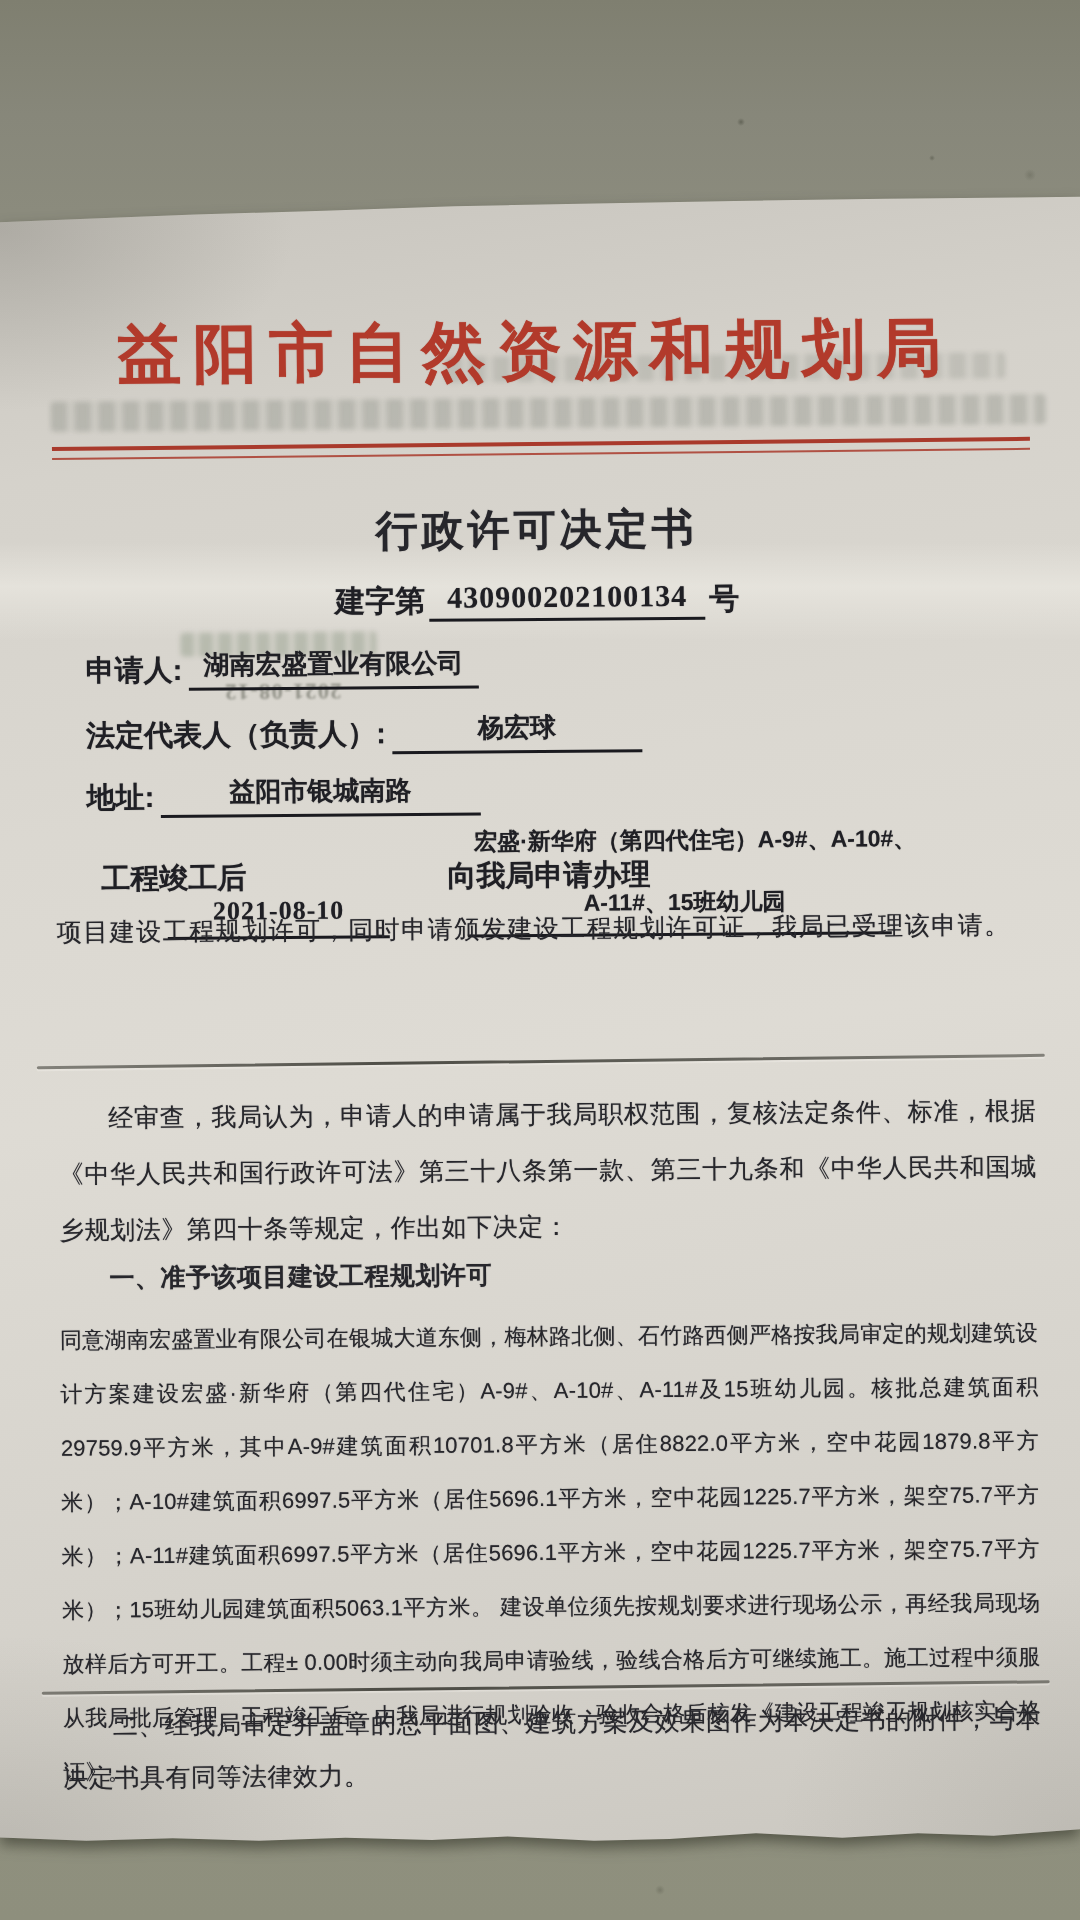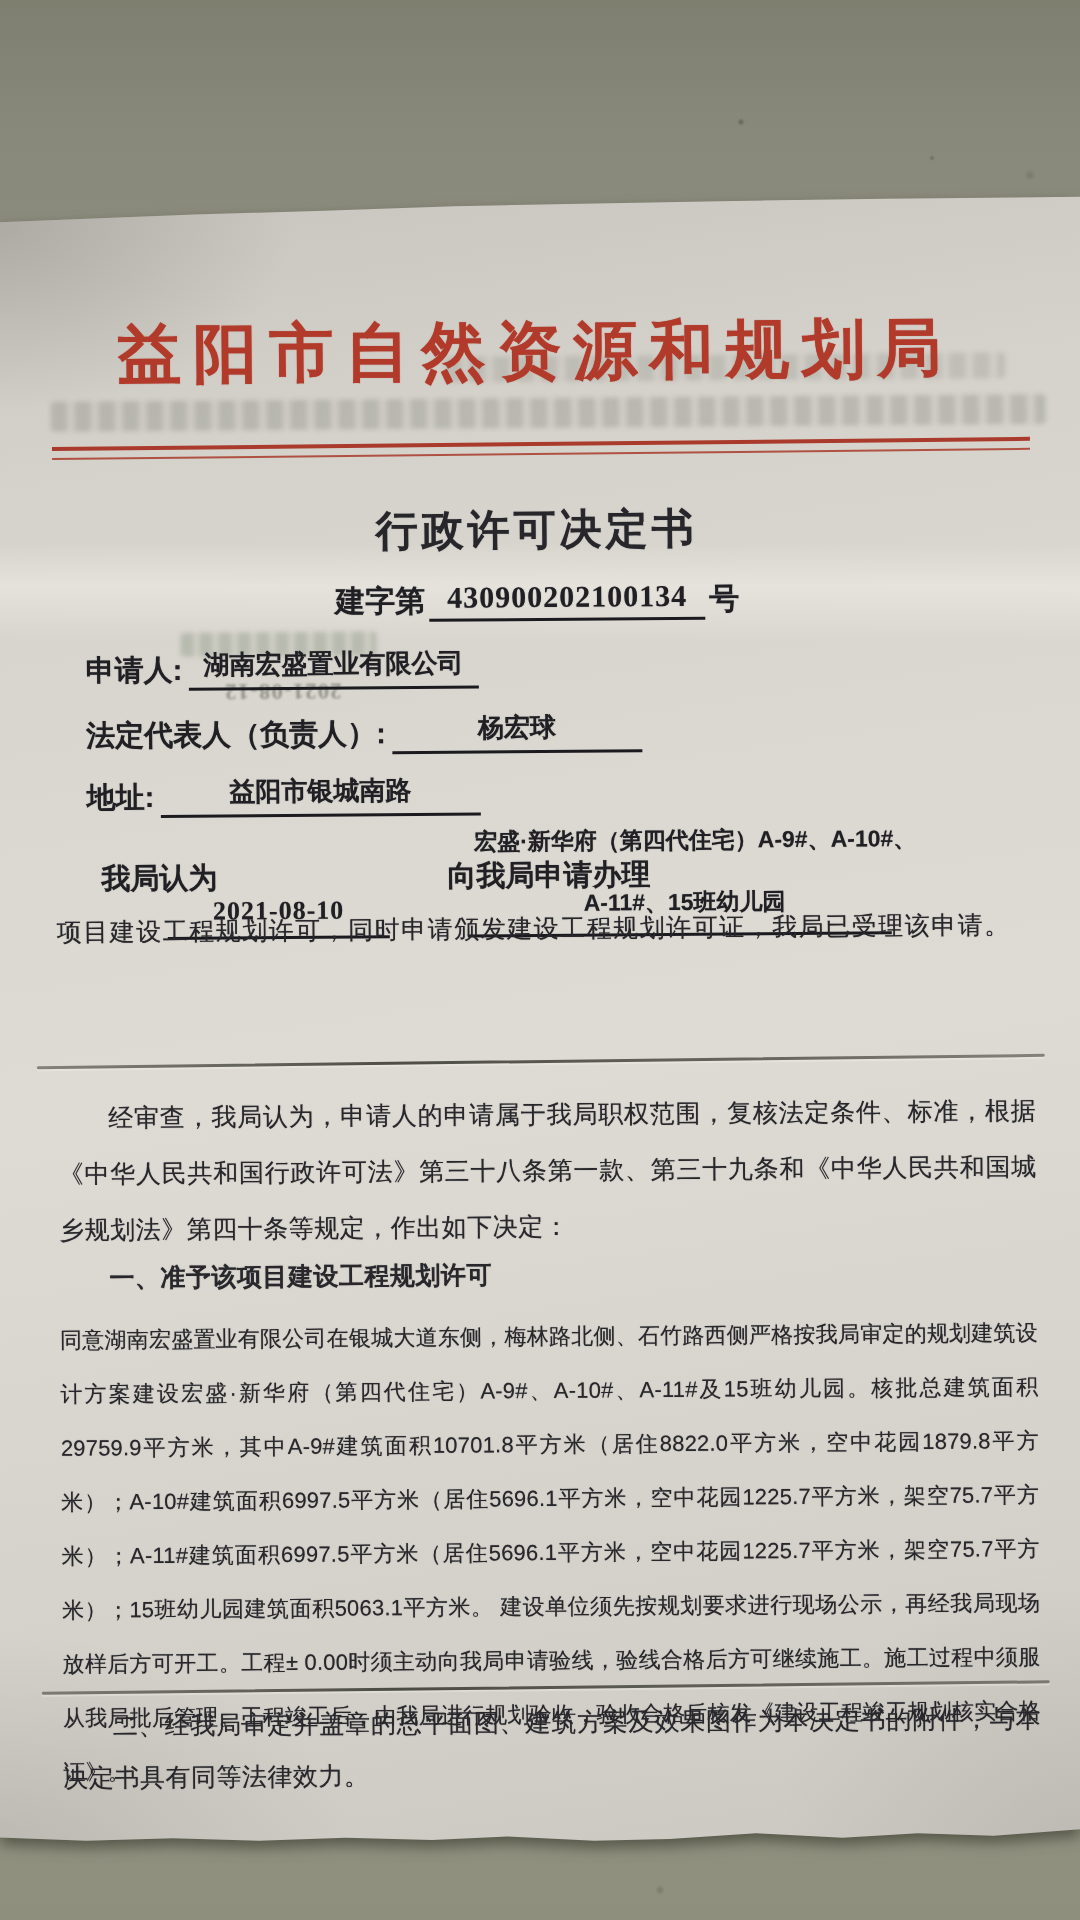--- a/index.html
+++ b/index.html
@@ -157,21 +157,21 @@
     <div class="abs frow row-legal">
       <span>法定代表人（负责人）:</span>
       <span class="fline">杨宏球</span>
     </div>
     <div class="abs frow row-address">
       <span>地址:</span>
       <span class="fline">益阳市银城南路</span>
     </div>
 
     <div class="abs app-row">
-      <span class="abs app-prefix">我局认为</span>
+      <span class="abs app-prefix">工程竣工后</span>
       <span class="abs app-date">2021-08-10</span>
       <span class="abs app-underline-left"></span>
       <span class="abs app-middle">向我局申请办理</span>
       <span class="abs project project-l1">宏盛·新华府（第四代住宅）A-9#、A-10#、</span>
       <span class="abs project project-l2">A-11#、15班幼儿园</span>
       <span class="abs app-underline-right"></span>
     </div>
     <div class="abs app-tail">项目建设工程规划许可，同时申请颁发建设工程规划许可证，我局已受理该申请。</div>
 
     <div class="abs crease crease-1"></div>

